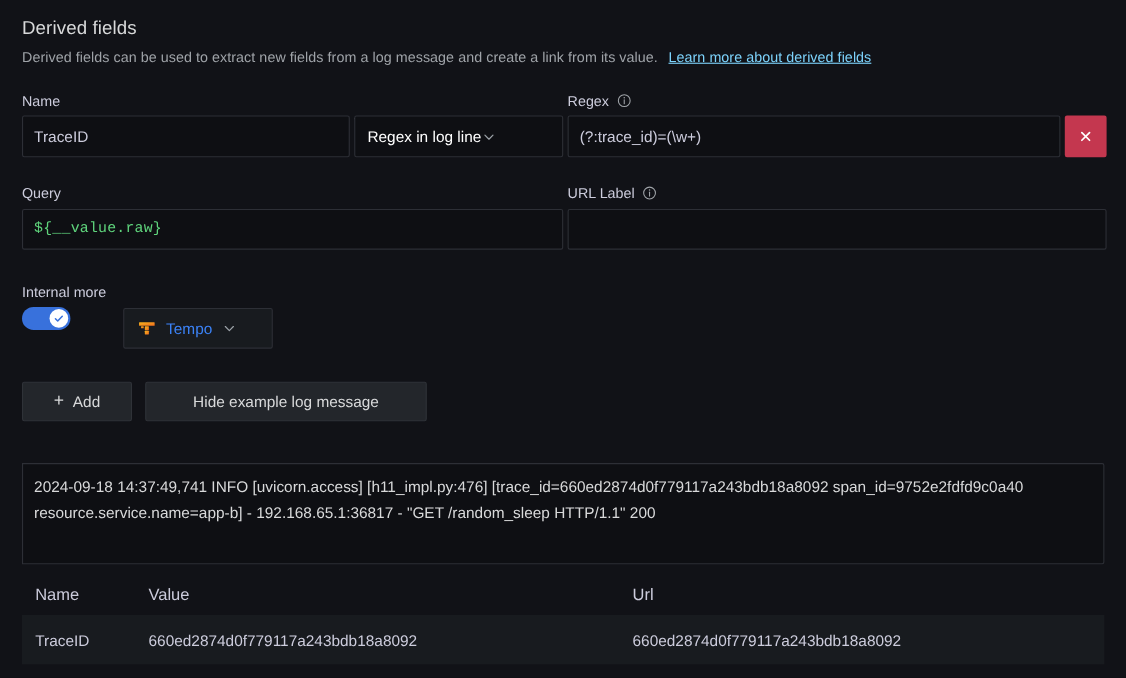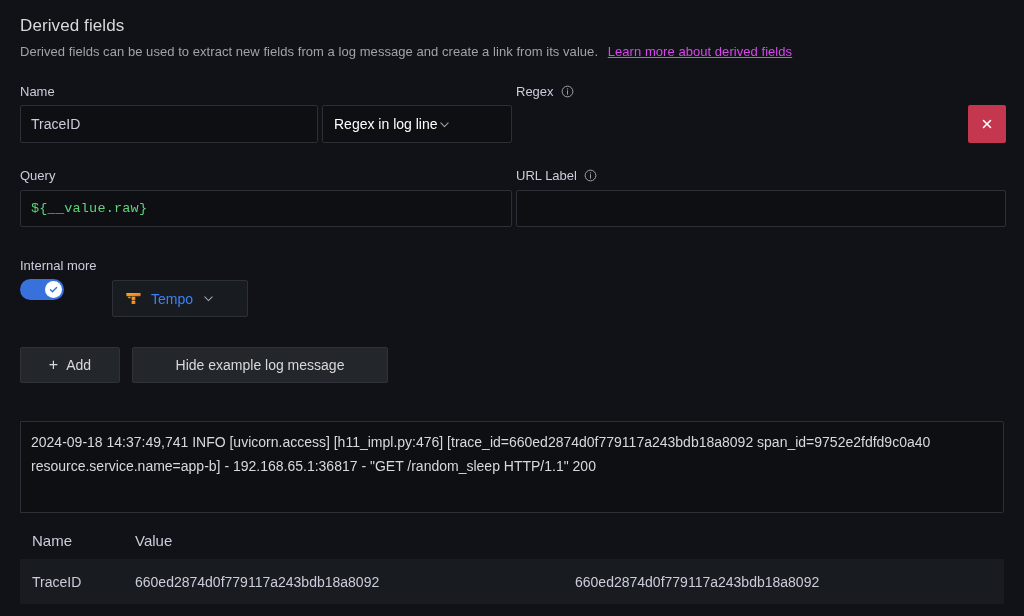--- a/index.html
+++ b/index.html
@@ -18,21 +18,21 @@
   .section-title {
     position: absolute; left: 20px; top: 16px;
     font-size: 17px; font-weight: 500; color: #d8d9da; letter-spacing: .1px;
   }
   .section-desc {
     position: absolute; left: 20px; top: 44px;
     font-size: 13px; color: #9fa3a8; letter-spacing: .05px;
     white-space: nowrap;
   }
   .section-desc .learn-link {
-    color: #d946ef; margin-left: 6px; cursor: pointer;
+    color: #7dd3fc; margin-left: 6px; cursor: pointer;
   }
 
   
   .field-label {
     position: absolute;
     font-size: 13px; font-weight: 500; color: #ccccdc;
     display: flex; align-items: center; gap: 7px;
     white-space: nowrap;
   }
   .info-icon {
@@ -211,20 +211,21 @@
   <div class="field-label" style="left:516px; top:84px;">
     <span>Regex</span>
     <span class="info-icon">
       <svg viewBox="0 0 16 16" fill="none" stroke="currentColor" stroke-width="1.2">
         <circle cx="8" cy="8" r="6.6"></circle>
         <line x1="8" y1="7" x2="8" y2="11.4" stroke-linecap="round"></line>
         <circle cx="8" cy="4.7" r="0.85" fill="currentColor" stroke="none"></circle>
       </svg>
     </span>
   </div>
+  <input class="input" style="left: 516px; top: 105px; width: 448px; height: 38px;" value="(?:trace_id)=(\w+)">
 
   <button class="btn-del" style="left:968px; top:105px; width:38px; height:38px;">
     <svg viewBox="0 0 16 16" fill="none" stroke="currentColor" stroke-width="1.8" stroke-linecap="round">
       <line x1="4" y1="4" x2="12" y2="12"></line>
       <line x1="12" y1="4" x2="4" y2="12"></line>
     </svg>
   </button>
 
   <div class="field-label" style="left:20px; top:168px;">
     <span>Query</span>
@@ -284,20 +285,21 @@
   </button>
 
   <div class="debug-wrap">
     <textarea class="debug-text" style="">2024-09-18 14:37:49,741 INFO [uvicorn.access] [h11_impl.py:476] [trace_id=660ed2874d0f779117a243bdb18a8092 span_id=9752e2fdfd9c0a40 resource.service.name=app-b] - 192.168.65.1:36817 - "GET /random_sleep HTTP/1.1" 200</textarea>
   </div>
 
   <div class="tbl">
     <div class="tbl-head">
       <div class="c-name">Name</div>
       <div class="c-value">Value</div>
+      <div class="c-url">Url</div>
     </div>
     <div class="tbl-row">
       <div class="c-name">TraceID</div>
       <div class="c-value">660ed2874d0f779117a243bdb18a8092</div>
       <div class="c-url">660ed2874d0f779117a243bdb18a8092</div>
     </div>
   </div>
 
 </div>
 

